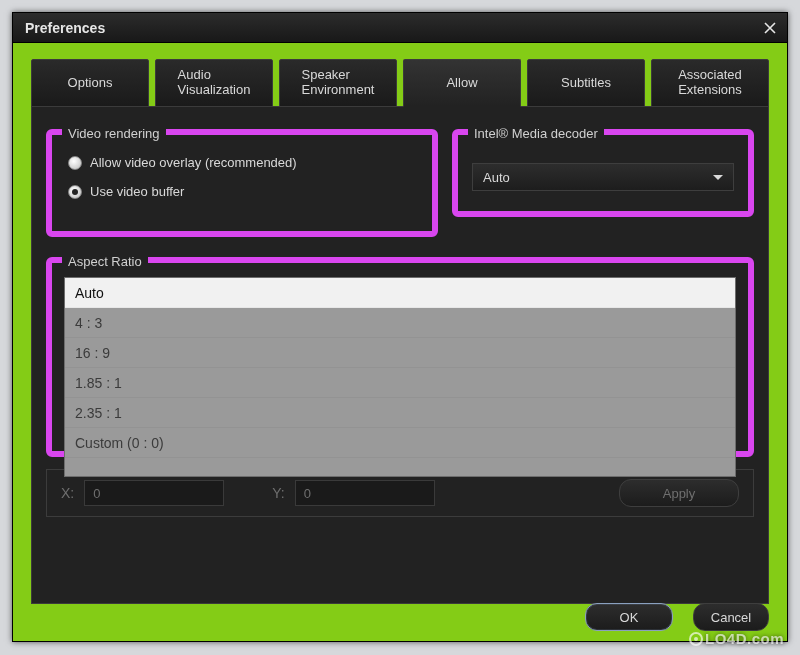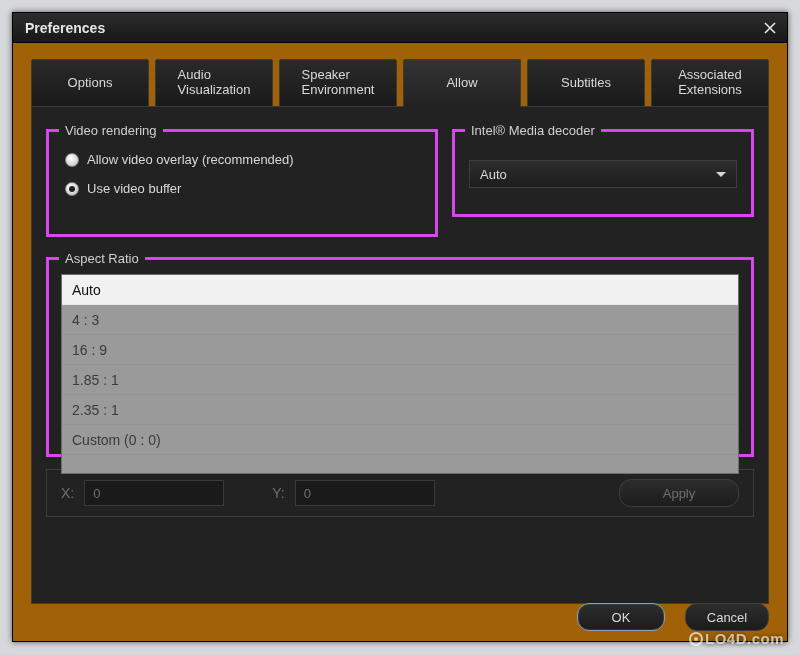--- a/index.html
+++ b/index.html
@@ -9,21 +9,21 @@
     height: 655px;
     overflow: hidden;
     position: relative;
   }
   .window {
     position: absolute;
     left: 12px;
     top: 12px;
     width: 776px;
     height: 630px;
-    background: #a16207;
+    background: #84cc16;
     border: 1px solid #000;
     box-shadow: 0 0 6px rgba(0,0,0,0.6);
     display: flex;
     flex-direction: column;
   }
   .titlebar {
     height: 30px;
     background: linear-gradient(#2c2c2c, #181818);
     border-bottom: 1px solid #000;
     display: flex;
@@ -74,22 +74,22 @@
     background: #222222;
     padding: 14px;
     margin-top: -1px;
     height: 498px;
   }
   .row1 {
     display: flex;
     gap: 14px;
   }
   .group {
-    border: 3px solid #d946ef;
-    border-radius: 0;
+    border: 6px solid #d946ef;
+    border-radius: 6px;
     padding: 14px 14px;
     position: relative;
     margin-top: 8px;
   }
   .group-legend {
     position: absolute;
     top: -9px;
     left: 10px;
     background: #222222;
     padding: 0 6px;
@@ -335,21 +335,21 @@
             <span>Apply</span>
           </span>
       </div>
 
     </div>
 
     <div class="footer">
       <span class="btn primary" style="width:88px">
           <span>OK</span>
         </span>
-      <span class="btn" style="width:84px">
+      <span class="btn" style="width:76px">
           <span>Cancel</span>
         </span>
     </div>
 
   </div>
 </div>
 
 <div class="watermark">
   <span class="dot"></span><span>LO4D.com</span>
 </div>

